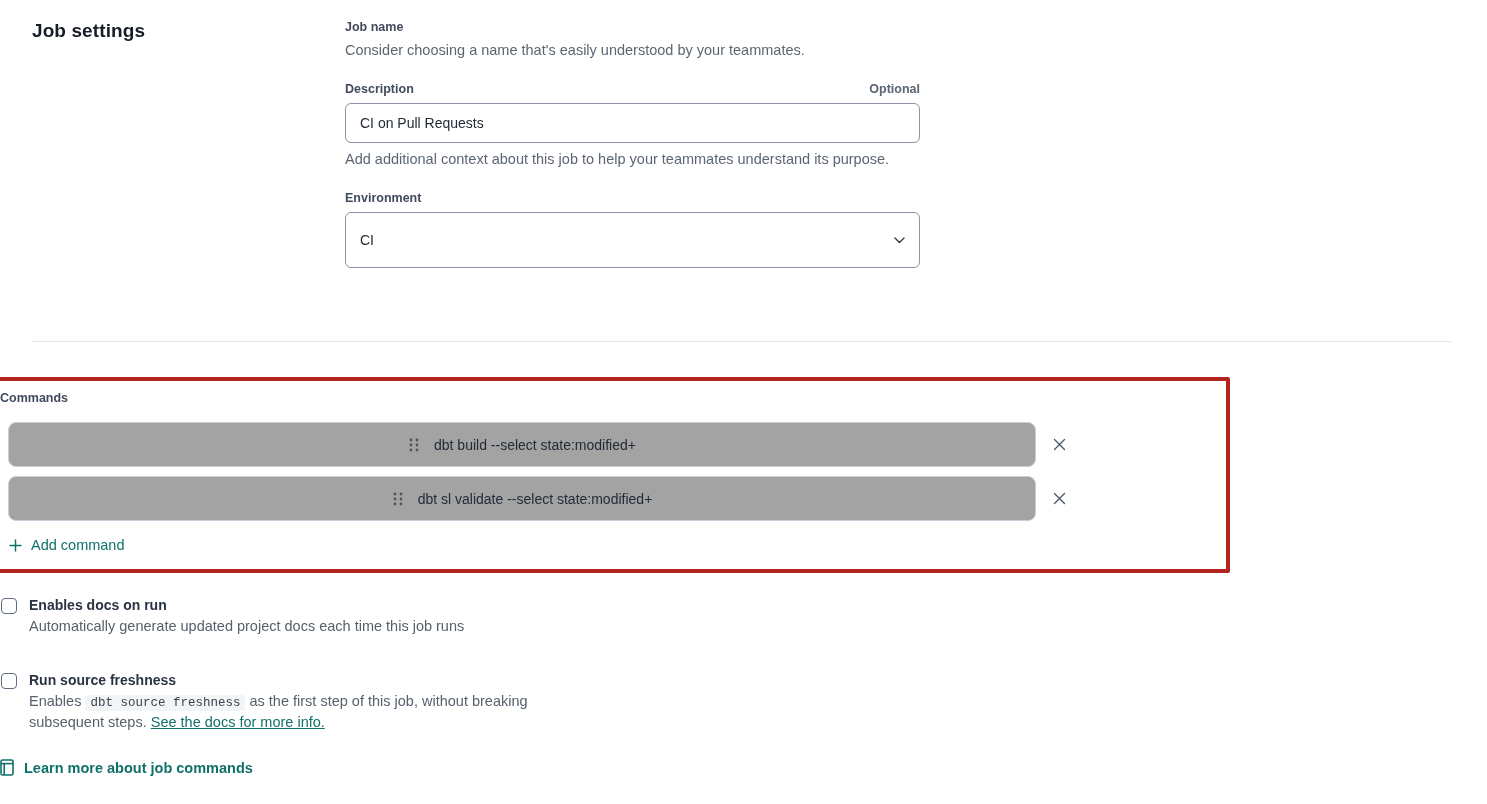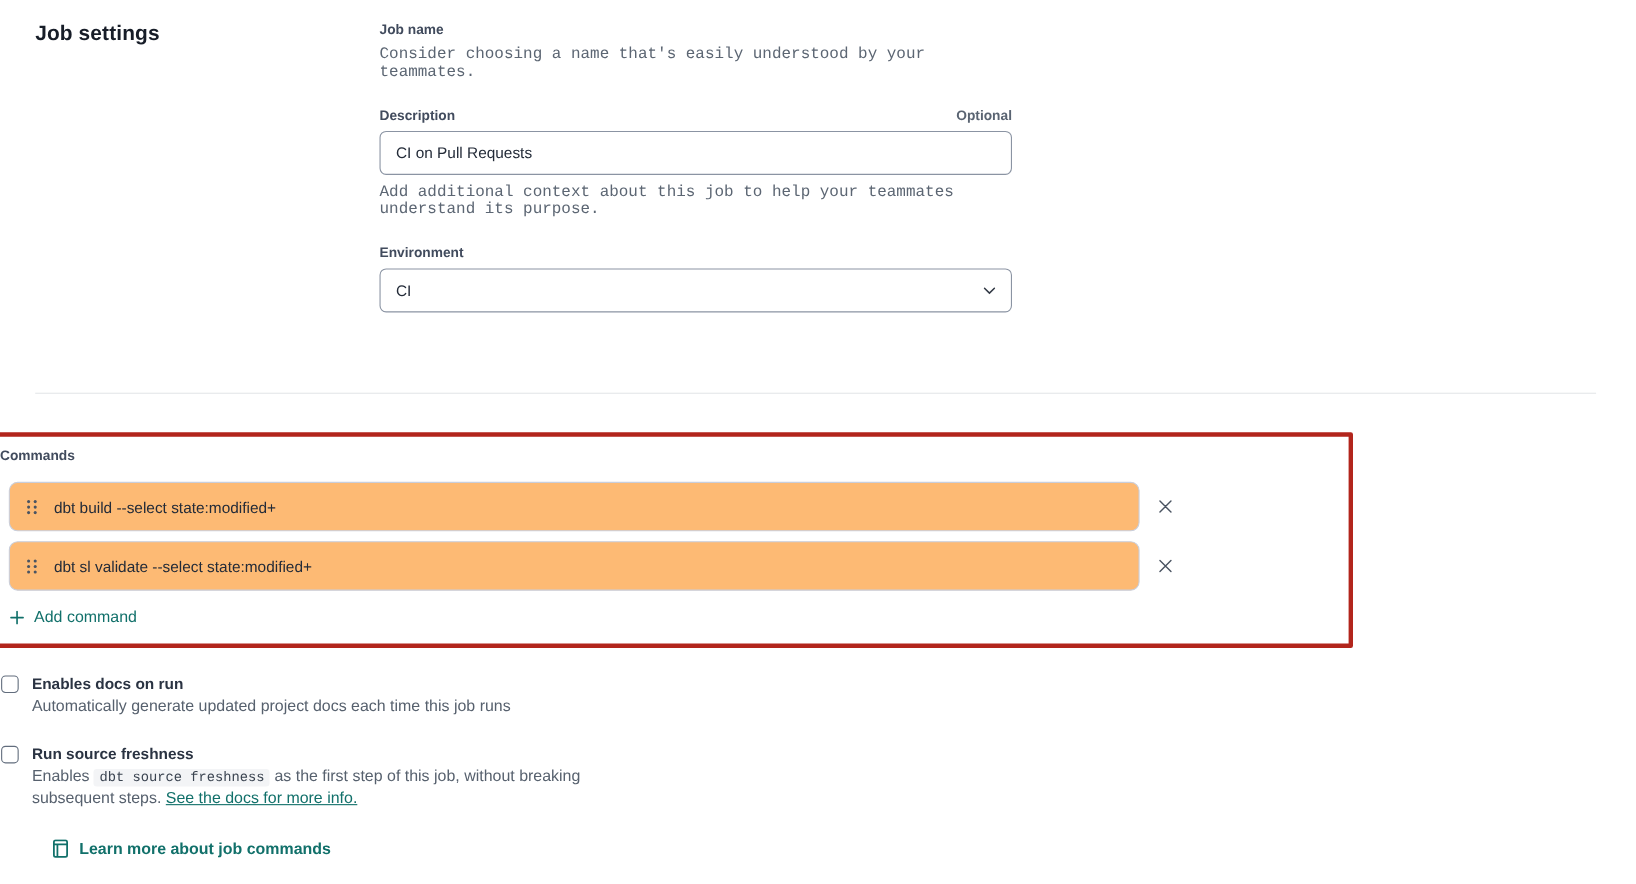--- a/index.html
+++ b/index.html
@@ -23,24 +23,24 @@
   .field-label {
     display: block; font-size: 12.5px; font-weight: 700; color: #414b5d; margin-bottom: 7px;
   }
   .label-row .field-label { margin-bottom: 0; }
   .optional-badge { font-size: 12.5px; font-weight: 700; color: #5a6472; }
   .text-input {
     width: 575px; height: 40px; border: 1px solid #8b94a3; border-radius: 6px;
     padding: 0 14px; font-size: 14px; color: #232b38; background: #fff;
     font-family: "Liberation Sans", sans-serif; outline: none;
   }
-  .help-text { margin-top: 8px; font-size: 14.5px; color: #5c6673; font-family: Liberation Mono, monospace; }
+  .help-text { margin-top: 8px; font-size: 14.5px; color: #5c6673; }
 
   .select-box {
-    width: 575px; height: 40px; border: 1px solid #8b94a3; border-radius: 6px;
+    width: 575px; height: 56px; border: 1px solid #8b94a3; border-radius: 6px;
     background: #fff; display: flex; align-items: center; justify-content: space-between;
     padding: 0 14px; font-size: 14px; color: #232b38; cursor: pointer;
   }
   .chevron { width: 11px; height: 7px; }
 
   hr.divider {
     border: none; border-top: 1px solid #e4e6e9;
     margin: 49px 36px 0 32px;
   }
 
@@ -53,55 +53,55 @@
     border: 4px solid #b2251c; border-radius: 2px;
     padding: 10px 10px 9px 10px;
   }
   .commands-label {
     display: block; font-size: 12.5px; font-weight: 700; color: #414b5d;
     margin-bottom: 17px;
   }
   .cmd-row { display: flex; align-items: center; margin-left: 8px; margin-bottom: 9px; }
   .cmd-box {
     width: 1028px; height: 45px; border: 1px solid #c9cedb; border-radius: 8px;
-    background: #fdba74; display: flex; align-items: center; padding: 0 14px;
+    background: #a3a3a3; display: flex; align-items: center; padding: 0 14px; justify-content: center;
   }
   .drag-handle { width: 12px; height: 16px; margin-right: 14px; cursor: grab; display: flex; align-items: center; }
   .cmd-text { font-size: 14px; color: #232b38; }
   .remove-btn {
     background: none; border: none; margin-left: 11px; cursor: pointer;
     width: 24px; height: 24px; display: flex; align-items: center; justify-content: center;
   }
   .add-command {
     background: none; border: none; cursor: pointer;
     display: flex; align-items: center; gap: 9px;
     margin: 12px 0 3px 5px; padding: 4px;
     font-family: "Liberation Sans", sans-serif;
     font-size: 14.5px; color: #11706a;
   }
 
   
   .check-group { display: flex; margin-top: 24px; }
-  .check-group + .check-group { margin-top: 25px; }
+  .check-group + .check-group { margin-top: 36px; }
   .checkbox {
     width: 16px; height: 16px; border: 1px solid #626d7d; border-radius: 4px;
     background: #fff; margin: 1px 12px 0 1px; flex: 0 0 16px; cursor: pointer;
   }
   .check-title { font-size: 14px; font-weight: 700; color: #2a3342; }
   .check-help { margin-top: 3px; font-size: 14.5px; color: #57616e; max-width: 540px; line-height: 1.38; }
   .inline-code {
     font-family: "Liberation Mono", "DejaVu Sans Mono", monospace;
     font-size: 12.5px; background: #f3f4f6; color: #3a4350;
     padding: 1px 5px; border-radius: 3px;
   }
   .doc-link { color: #11706a; text-decoration: underline; cursor: pointer; }
 
   .learn-more {
     display: flex; align-items: center; gap: 10px;
-    margin-top: 27px; cursor: pointer; text-decoration: none; margin-left: 48px;
+    margin-top: 27px; cursor: pointer; text-decoration: none;
   }
   .learn-more-text { font-size: 14.5px; font-weight: 700; color: #11706a; }
 </style>
 </head>
 <body>
 
 <div class="page">
 
   <section class="section">
     <div class="left-col">

